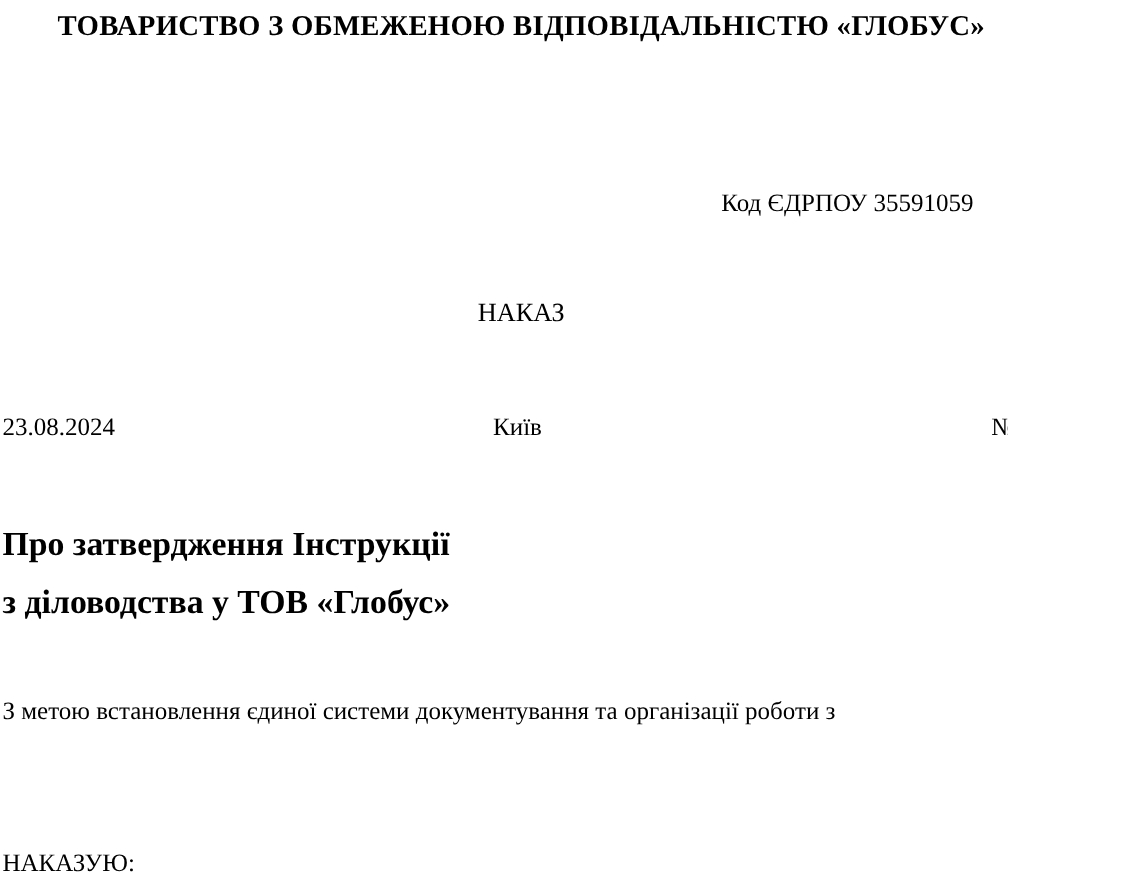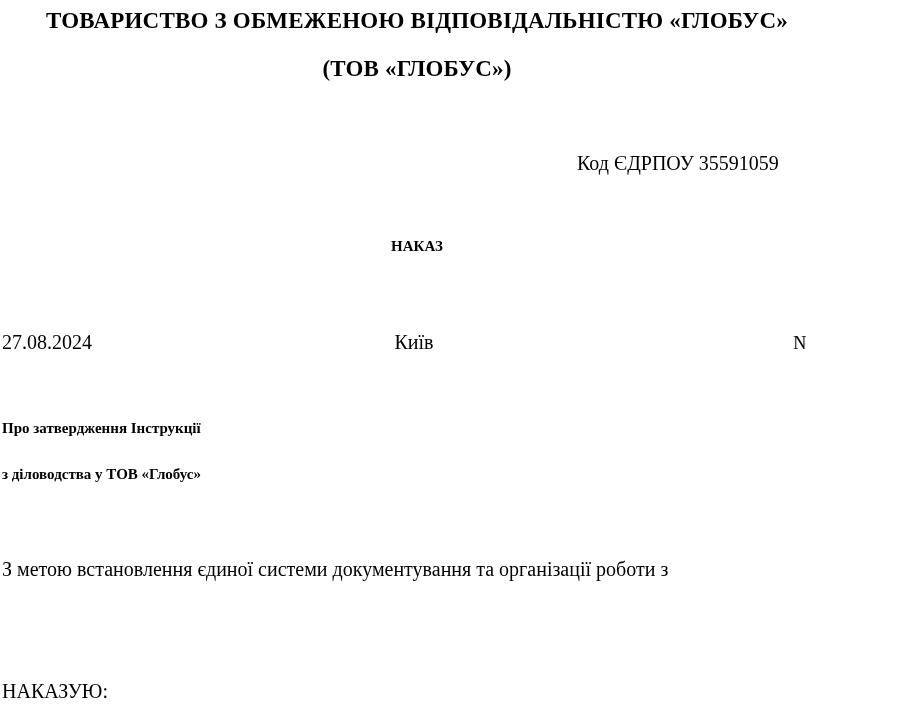--- a/index.html
+++ b/index.html
@@ -22,56 +22,55 @@
     right: 0;
     text-align: center;
     padding-left: 28px; 
   }
   .title {
     font-weight: bold;
     font-size: 23px;
     letter-spacing: 0.2px;
   }
   .doc-type {
-    font-weight: bold;
-    font-size: 15px;
+    font-weight: normal;
+    font-size: 21px;
   }
   .body-text {
     font-size: 20px;
   }
   .subject {
     font-weight: bold;
-    font-size: 15px;
+    font-size: 27px;
   }
   .date-row { left: 0; right: 0; height: 26px; }
   .date-row .place {
     position: absolute;
     left: 0;
     right: 0;
     text-align: center;
     padding-left: 22px;
   }
   .date-row .date { position: absolute; left: 2px; }
   .date-row .number { position: absolute; left: 793px; }
 </style>
 </head>
 <body>
 
 <div class="page">
 
   <div class="abs centered title" style="top: 8px;">ТОВАРИСТВО З ОБМЕЖЕНОЮ ВІДПОВІДАЛЬНІСТЮ «ГЛОБУС»</div>
 
-  <div class="abs centered title" style="top: 56px;">(ТОВ «ГЛОБУС»)</div>
 
   <div class="abs body-text" style="top: 152px; left: 577px;">Код ЄДРПОУ 35591059</div>
 
   <div class="abs centered doc-type" style="top: 238px;">НАКАЗ</div>
 
   <div class="abs date-row body-text" style="top: 331px;">
-    <span class="date">27.08.2024</span>
+    <span class="date">23.08.2024</span>
     <span class="place">Київ</span>
     <span class="number">№ 126</span>
   </div>
 
   <div class="abs subject" style="top: 420px; left: 2px;">Про затвердження Інструкції</div>
 
   <div class="abs body-text" style="top: 558px; left: 2px;">З метою встановлення єдиної системи документування та організації роботи з</div>
 
   <div class="abs subject" style="top: 466px; left: 2px;">з діловодства у ТОВ «Глобус»</div>
 

